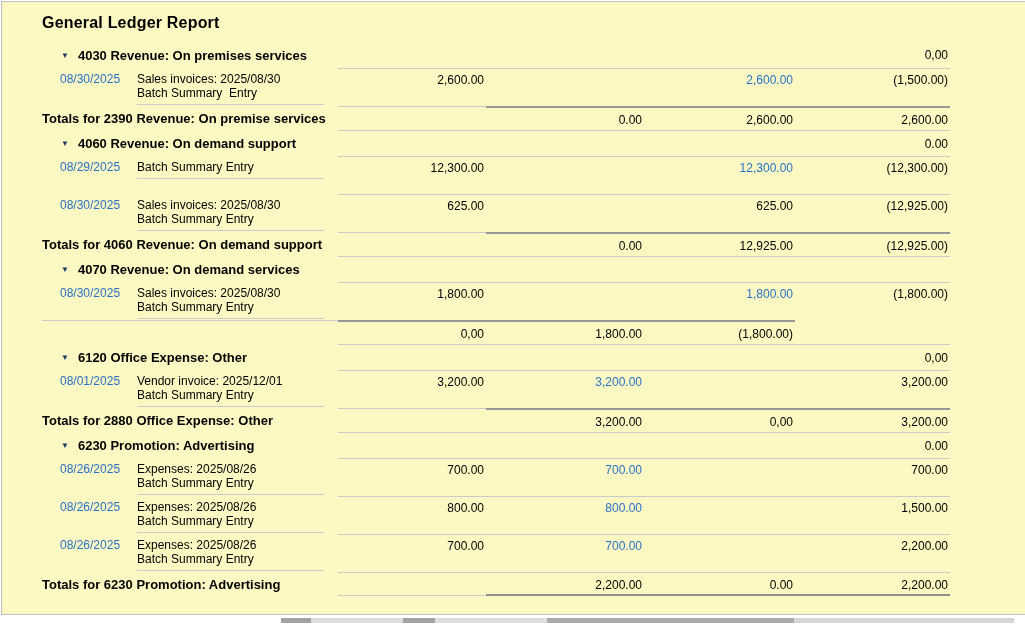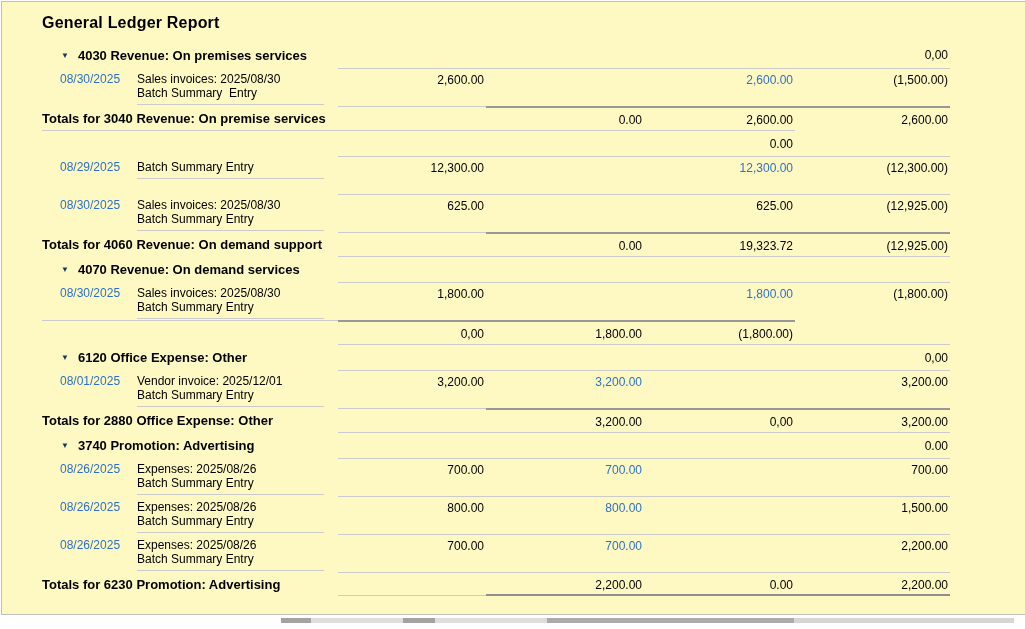--- a/index.html
+++ b/index.html
@@ -63,27 +63,28 @@
             <div class="entry-desc">Sales invoices: 2025/08/30</div>
             <div class="entry-detail">Batch Summary  Entry</div>
           </div>
         </div>
         <div class="cell amt lt-light"><span>2,600.00</span></div>
         <div class="cell amt lt-light"></div>
         <div class="cell amt lt-light"><span class="blue">2,600.00</span></div>
         <div class="cell amt lt-light"><span>(1,500.00)</span></div>
       </div>
       <div class="row row-total">
-        <div class="cell totals-label">Totals for 3040 Revenue: On premise services</div>
+        <div class="cell totals-label">Totals for 2390 Revenue: On premise services</div>
         <div class="cell amt lt-light"></div>
         <div class="cell amt lt-dark"><span>0.00</span></div>
         <div class="cell amt lt-dark"><span>2,600.00</span></div>
         <div class="cell amt lt-dark"><span>2,600.00</span></div>
       </div>
       <div class="row row-section">
+        <div class="cell section-desc"><span class="tri">▼</span><span class="sec-title">4060 Revenue: On demand support</span></div>
         <div class="cell amt lt-light"></div>
         <div class="cell amt lt-light"></div>
         <div class="cell amt lt-light"></div>
         <div class="cell amt lt-light"><span>0.00</span></div>
       </div>
       <div class="row row-detail">
         <div class="cell detail-desc">
           <div class="entry-date">08/29/2025</div>
           <div class="entry-block">
             <div class="entry-detail">Batch Summary Entry</div>
@@ -104,21 +105,21 @@
         </div>
         <div class="cell amt lt-light"><span>625.00</span></div>
         <div class="cell amt lt-light"></div>
         <div class="cell amt lt-light"><span>625.00</span></div>
         <div class="cell amt lt-light"><span>(12,925.00)</span></div>
       </div>
       <div class="row row-total">
         <div class="cell totals-label">Totals for 4060 Revenue: On demand support</div>
         <div class="cell amt lt-light"></div>
         <div class="cell amt lt-dark"><span>0.00</span></div>
-        <div class="cell amt lt-dark"><span>19,323.72</span></div>
+        <div class="cell amt lt-dark"><span>12,925.00</span></div>
         <div class="cell amt lt-dark"><span>(12,925.00)</span></div>
       </div>
       <div class="row row-section">
         <div class="cell section-desc"><span class="tri">▼</span><span class="sec-title">4070 Revenue: On demand services</span></div>
         <div class="cell amt lt-light"></div>
         <div class="cell amt lt-light"></div>
         <div class="cell amt lt-light"></div>
         <div class="cell amt lt-light"></div>
       </div>
       <div class="row row-detail">
@@ -161,21 +162,21 @@
         <div class="cell amt lt-light"><span>3,200.00</span></div>
       </div>
       <div class="row row-total">
         <div class="cell totals-label">Totals for 2880 Office Expense: Other</div>
         <div class="cell amt lt-light"></div>
         <div class="cell amt lt-dark"><span>3,200.00</span></div>
         <div class="cell amt lt-dark"><span>0,00</span></div>
         <div class="cell amt lt-dark"><span>3,200.00</span></div>
       </div>
       <div class="row row-section">
-        <div class="cell section-desc"><span class="tri">▼</span><span class="sec-title">3740 Promotion: Advertising</span></div>
+        <div class="cell section-desc"><span class="tri">▼</span><span class="sec-title">6230 Promotion: Advertising</span></div>
         <div class="cell amt lt-light"></div>
         <div class="cell amt lt-light"></div>
         <div class="cell amt lt-light"></div>
         <div class="cell amt lt-light"><span>0.00</span></div>
       </div>
       <div class="row row-detail">
         <div class="cell detail-desc">
           <div class="entry-date">08/26/2025</div>
           <div class="entry-block">
             <div class="entry-desc">Expenses: 2025/08/26</div>

